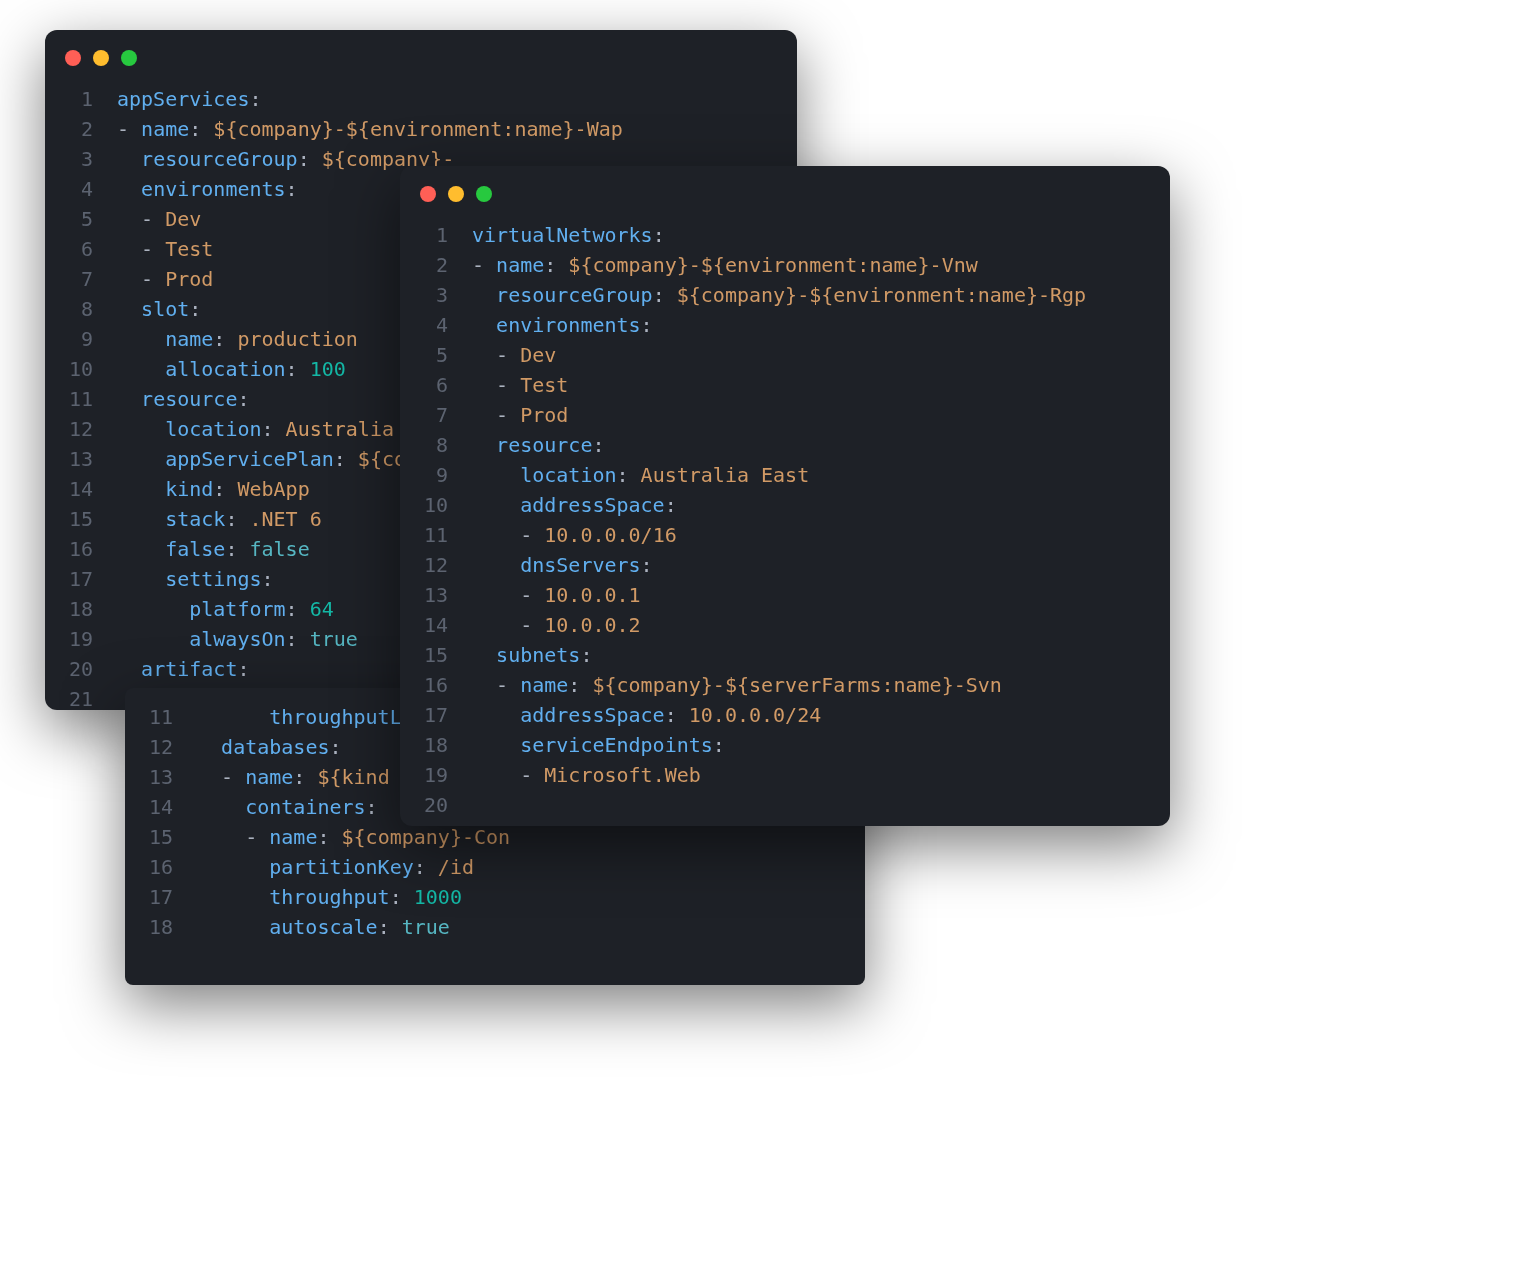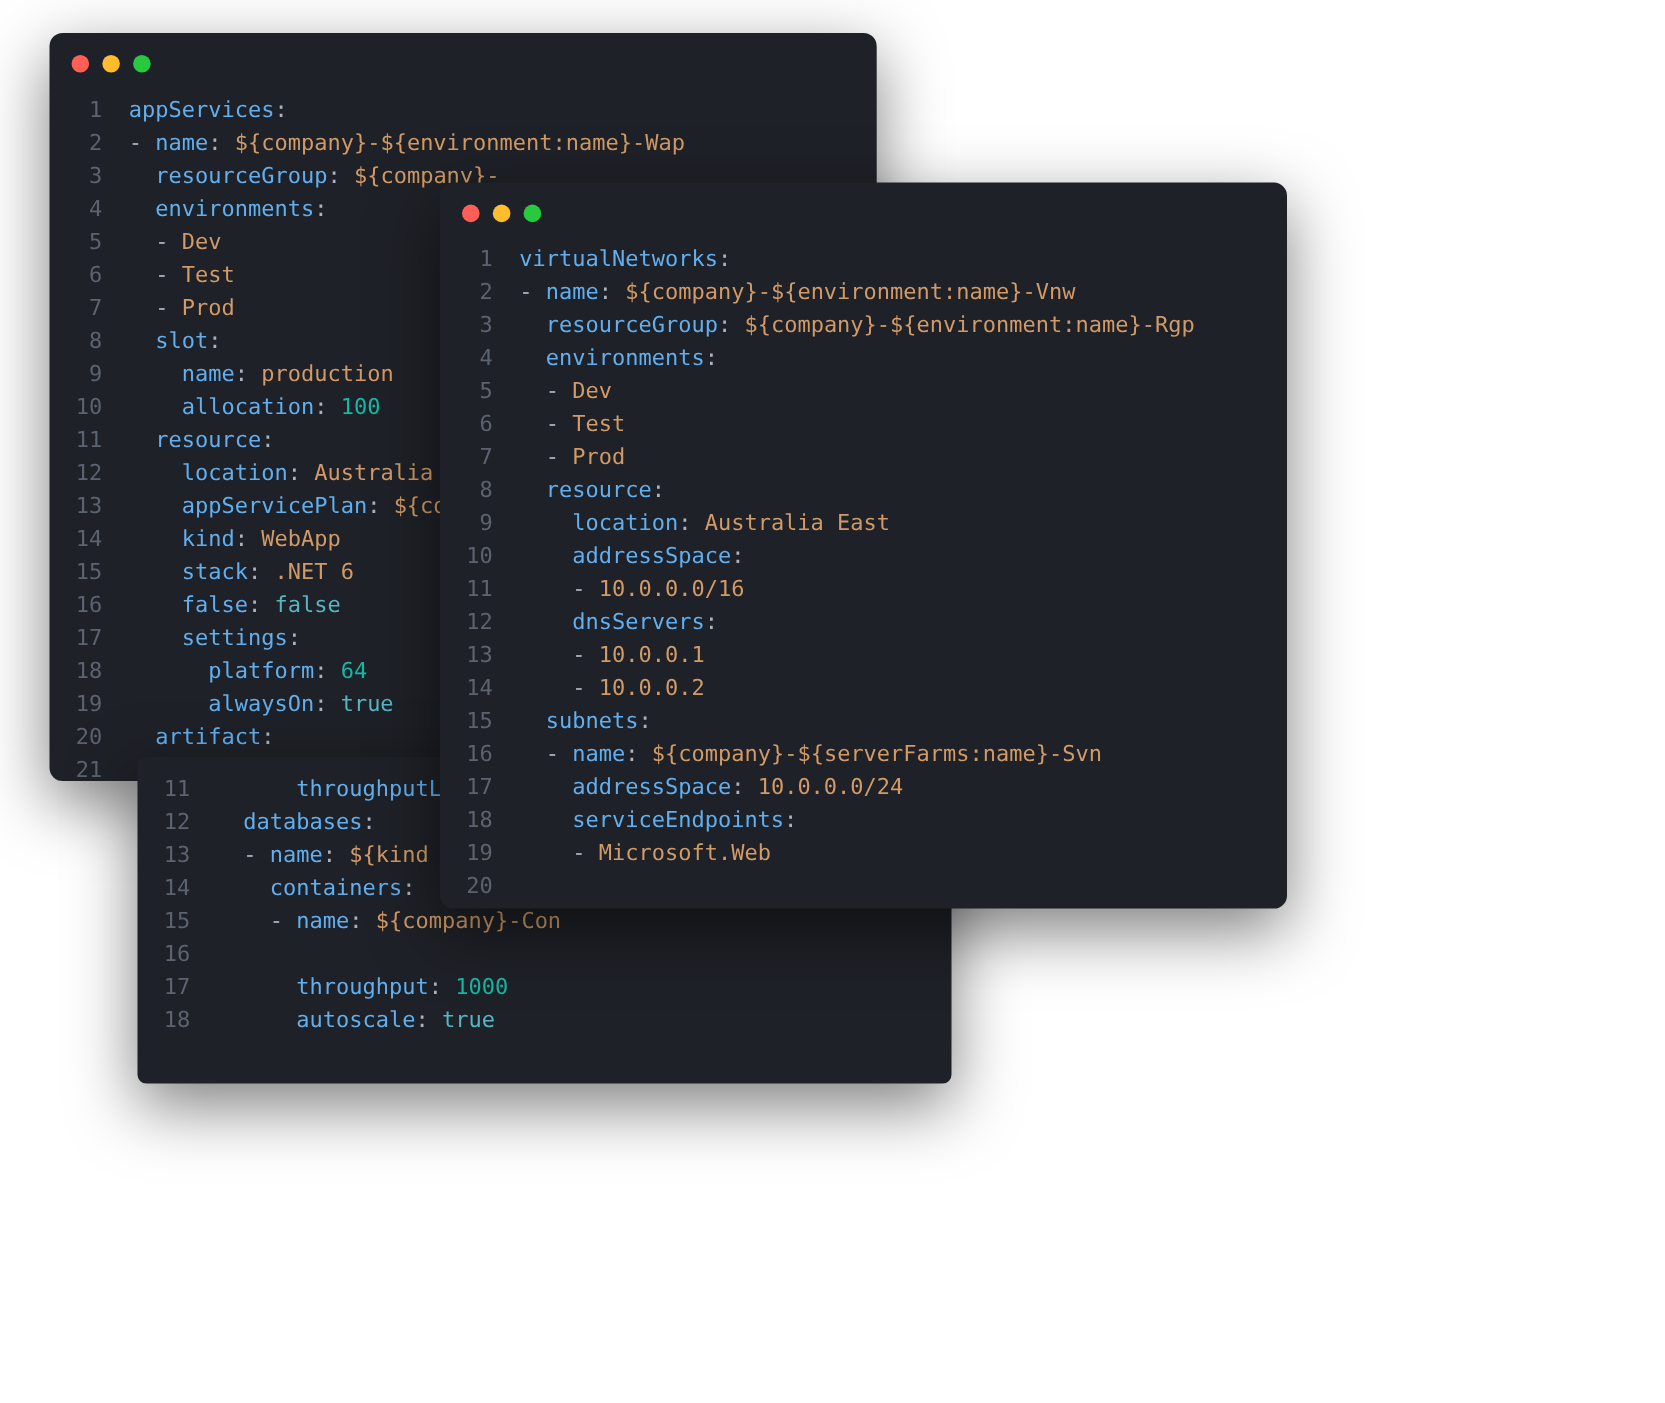--- a/index.html
+++ b/index.html
@@ -120,21 +120,21 @@
 </div>
 
 <div class="window window-mid">
 
   <div class="code">
       <div class="line"><span class="gutter">11</span><span class="content"><span class="punct">      </span><span class="key">throughputLim</span></span></div>
       <div class="line"><span class="gutter">12</span><span class="content"><span class="punct">  </span><span class="key">databases</span><span class="punct">:</span></span></div>
       <div class="line"><span class="gutter">13</span><span class="content"><span class="punct">  </span><span class="dash">- </span><span class="key">name</span><span class="punct">: </span><span class="str">${kind</span></span></div>
       <div class="line"><span class="gutter">14</span><span class="content"><span class="punct">    </span><span class="key">containers</span><span class="punct">:</span></span></div>
       <div class="line"><span class="gutter">15</span><span class="content"><span class="punct">    </span><span class="dash">- </span><span class="key">name</span><span class="punct">: </span><span class="str">${company}-Con</span></span></div>
-      <div class="line"><span class="gutter">16</span></div>
+      <div class="line"><span class="gutter">16</span><span class="content"><span class="punct">      </span><span class="key">partitionKey</span><span class="punct">: </span><span class="str">/id</span></span></div>
       <div class="line"><span class="gutter">17</span><span class="content"><span class="punct">      </span><span class="key">throughput</span><span class="punct">: </span><span class="num">1000</span></span></div>
       <div class="line"><span class="gutter">18</span><span class="content"><span class="punct">      </span><span class="key">autoscale</span><span class="punct">: </span><span class="bool">true</span></span></div>
     </div>
 </div>
 
 <div class="window window-front">
   <div class="titlebar">
     <div class="traffic-dot dot-red"></div>
     <div class="traffic-dot dot-yellow"></div>
     <div class="traffic-dot dot-green"></div>

